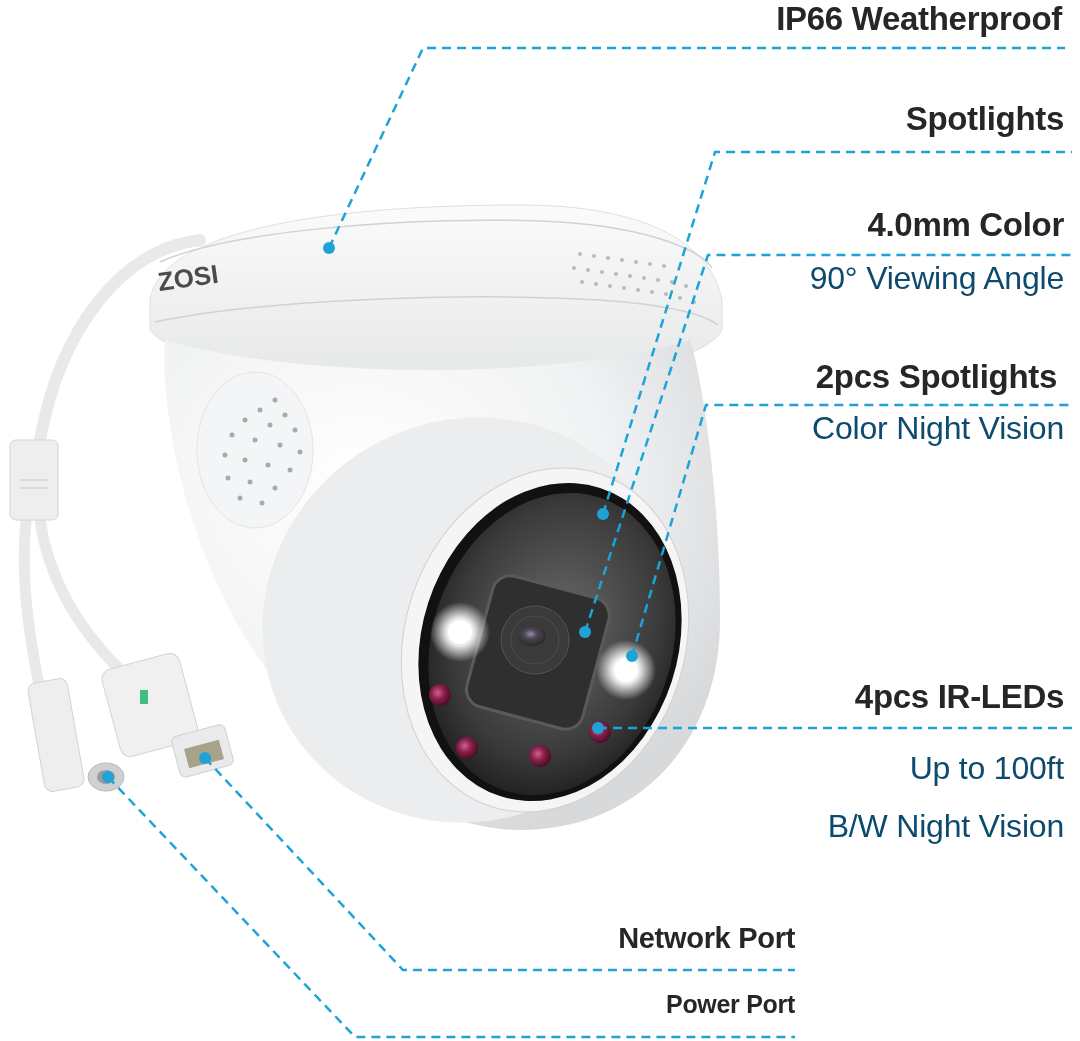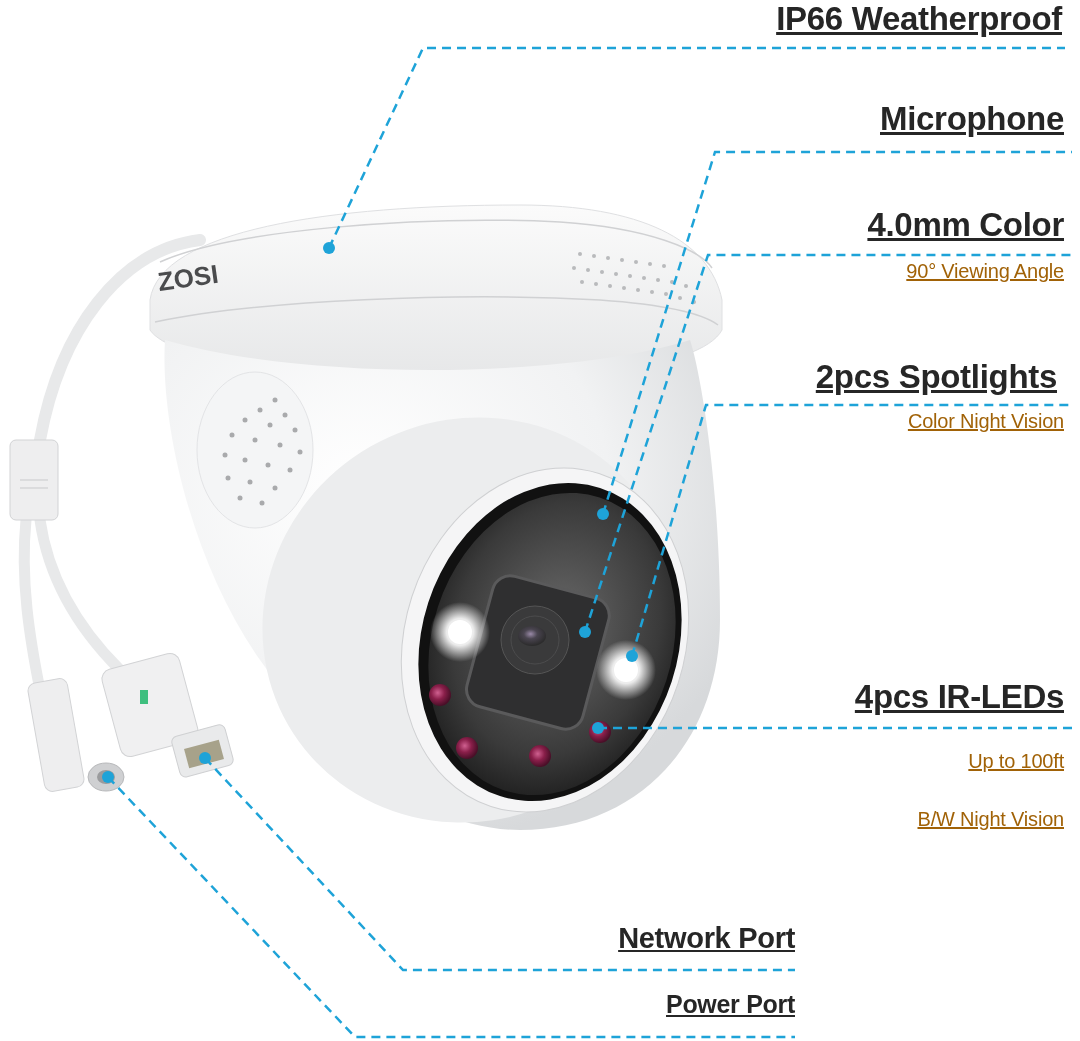--- a/index.html
+++ b/index.html
@@ -1,21 +1,21 @@
 <!DOCTYPE html>
 <html><head>
 <meta charset="utf-8">
 <style>
   html,body{margin:0;padding:0;background:#ffffff;}
   body{width:1080px;height:1041px;position:relative;overflow:hidden;font-family:"Liberation Sans","DejaVu Sans",sans-serif;color:#262626;}
   #stage{position:absolute;left:0;top:0;width:1080px;height:1041px;}
   svg.layer{position:absolute;left:0;top:0;}
-  .label{position:absolute;white-space:nowrap;text-align:left;text-decoration:underline;}
+  .label{position:absolute;white-space:nowrap;text-align:left;}
   .title{font-weight:700;font-size:33px;letter-spacing:-0.3px;color:#262626;}
-  .sub{font-weight:400;font-size:20px;color:#a16207;letter-spacing:-0.2px;}
+  .sub{font-weight:400;font-size:32px;color:#0c4a6e;letter-spacing:-0.2px;}
 </style>
 </head>
 <body>
 
 <div id="stage">
 
   <svg class="layer" width="1080" height="1041" viewBox="0 0 1080 1041">
     <defs>
       <radialGradient id="bodyG" cx="35%" cy="30%" r="75%">
         <stop offset="0" stop-color="#ffffff"></stop>
@@ -171,21 +171,21 @@
       <circle cx="603" cy="514" r="6"></circle>
       <circle cx="585" cy="632" r="6"></circle>
       <circle cx="632" cy="656" r="6"></circle>
       <circle cx="598" cy="728" r="6"></circle>
       <circle cx="205" cy="758" r="6"></circle>
       <circle cx="108" cy="777" r="6"></circle>
     </g>
   </svg>
 
   <div class="label title" style="right:18px;top:0px;">IP66 Weatherproof</div>
-  <div class="label title" style="right:16px;top:100px;">Microphone</div>
+  <div class="label title" style="right:16px;top:100px;">Spotlights</div>
 
   <div class="label title" style="right:16px;top:206px;">4.0mm Color</div>
   <div class="label sub" style="right:16px;top:260px;">90° Viewing Angle</div>
 
   <div class="label title" style="right:23px;top:358px;">2pcs Spotlights</div>
   <div class="label sub" style="right:16px;top:410px;">Color Night Vision</div>
 
   <div class="label title" style="right:16px;top:678px;">4pcs IR-LEDs</div>
   <div class="label sub" style="right:16px;top:731px;margin-top:19px;">Up to 100ft</div>
   <div class="label sub" style="right:16px;top:808px;">B/W Night Vision</div>

